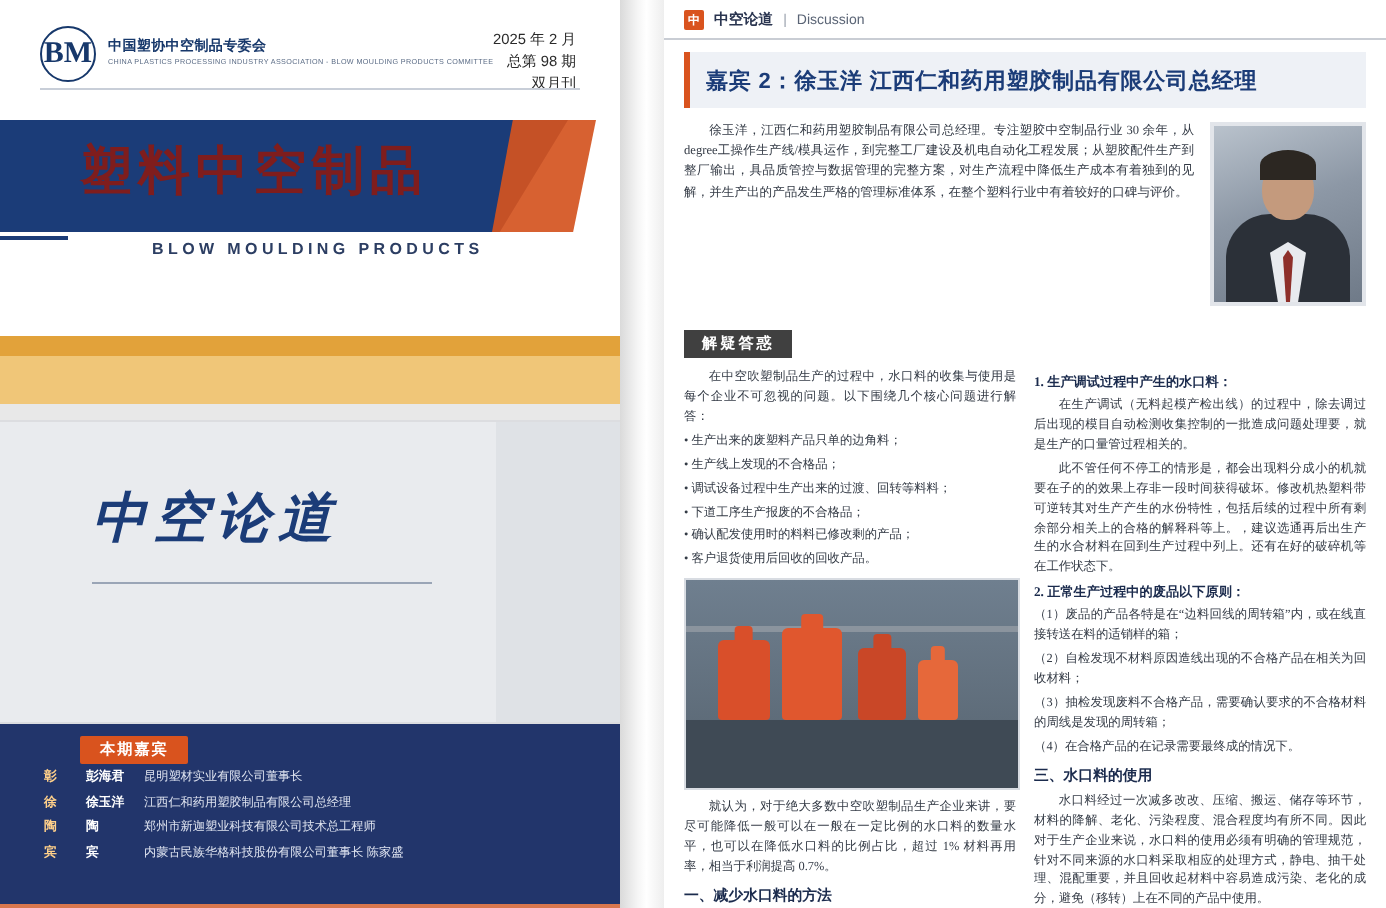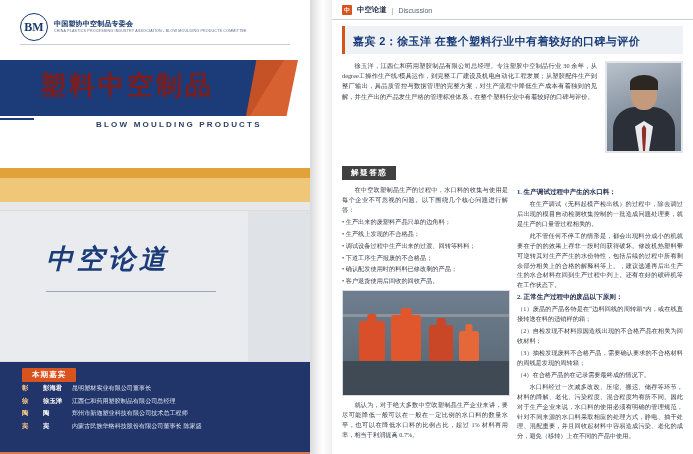--- a/index.html
+++ b/index.html
@@ -46,21 +46,21 @@
   }
   .logo-circle {
     width: 26px;
     height: 26px;
     border-radius: 50%;
     background: #ffffff;
     border: 1.6px solid #17386b;
     display: flex;
     align-items: center;
     justify-content: center;
-    font-size: 12px;
+    font-size: 15px;
     font-weight: bold;
     color: #17386b;
     font-family: "Liberation Serif", serif;
   }
   .org-block {
     line-height: 1.15;
   }
   .org-cn {
     font-size: 7px;
     color: #17386b;
@@ -117,21 +117,21 @@
     left: 40px;
     font-size: 26px;
     letter-spacing: 3px;
     color: #7f1d1d;
     font-family: "Liberation Serif", serif;
     font-weight: bold;
   }
   .cover-subtitle {
     position: absolute;
     top: 120px;
-    left: 56px;
+    left: 36px;
     font-size: 8px;
     letter-spacing: 2.2px;
     color: #2c3e63;
     font-weight: bold;
     padding-left: 40px;
   }
   .cover-sub-rule {
     position: absolute;
     top: 118px;
     left: 0px;
@@ -190,21 +190,21 @@
   .guest-panel {
     position: relative;
     margin: 0;
     height: 90px;
     background: #22356b;
     padding: 0;
   }
   .guest-header {
     position: absolute;
     top: 6px;
-    left: 22px;
+    left: 40px;
     background: #d9531e;
     color: #ffffff;
     font-size: 7.6px;
     font-weight: bold;
     padding: 2px 10px;
     letter-spacing: 1px;
     border-radius: 1px;
   }
   .guest-list {
     position: absolute;
@@ -473,20 +473,25 @@
   <div class="left-page">
 
     <div class="cover-top">
       <div class="masthead">
         <div class="logo-circle">BM</div>
         <div class="org-block">
           <div class="org-cn">中国塑协中空制品专委会</div>
           <div class="org-en">CHINA PLASTICS PROCESSING INDUSTRY ASSOCIATION - BLOW MOULDING PRODUCTS COMMITTEE</div>
         </div>
       </div>
+      <div class="issue-block">
+        <div>2025 年 2 月</div>
+        <div>总第 98 期</div>
+        <div>双月刊</div>
+      </div>
       <div class="issue-line"></div>
 
       <div class="title-band"></div>
       <div class="title-band-accent"></div>
       <div class="cover-title">塑料中空制品</div>
       <div class="cover-sub-rule"></div>
       <div class="cover-subtitle">BLOW MOULDING PRODUCTS</div>
     </div>
 
     <div class="band-white"></div>
@@ -536,21 +541,21 @@
     <div class="page-header">
       <span class="hdr-badge">中</span>
       <span class="hdr-cn">中空论道</span>
       <span class="hdr-sep">|</span>
       <span class="hdr-en">Discussion</span>
     </div>
 
     <div class="article-body">
 
       <div class="guest-title-bar">
-        <span class="gt num">嘉宾 2：</span><span class="gt">徐玉洋 在整个塑料行业中有着较好的口碑与评价</span>
+        <span class="gt num">嘉宾 2：</span><span class="gt">徐玉洋 江西仁和药用塑胶制品有限公司总经理</span>
       </div>
 
       <div class="bio-row">
         <div class="bio-text">徐玉洋，江西仁和药用塑胶制品有限公司总经理。专注塑胶中空制品行业 30 余年，从degree工操作生产线/模具运作，到完整工厂建设及机电自动化工程发展；从塑胶配件生产到整厂输出，具品质管控与数据管理的完整方案，对生产流程中降低生产成本有着独到的见解，并生产出的产品发生严格的管理标准体系，在整个塑料行业中有着较好的口碑与评价。</div>
         <div class="portrait">
           <div class="body"></div>
           <div class="shirt"></div>
           <div class="tie"></div>
           <div class="head"></div>
           <div class="hair"></div>
@@ -573,32 +578,34 @@
           <div class="photo-block">
             <div class="floor"></div>
             <div class="shelf" style="bottom:78px;"></div>
             <div class="bottle b1"></div>
             <div class="bottle b2"></div>
             <div class="bottle b3"></div>
             <div class="bottle b4"></div>
           </div>
 
           <p class="p">就认为，对于绝大多数中空吹塑制品生产企业来讲，要尽可能降低一般可以在一般在一定比例的水口料的数量水平，也可以在降低水口料的比例占比，超过 1% 材料再用率，相当于利润提高 0.7%。</p>
+          <div class="h2">一、减少水口料的方法</div>
 
         </div>
 
         <div class="col">
           <div class="h3">1. 生产调试过程中产生的水口料：</div>
           <p class="p">在生产调试（无料起模产检出线）的过程中，除去调过后出现的模目自动检测收集控制的一批造成问题处理要，就是生产的口量管过程相关的。</p>
           <p class="p">此不管任何不停工的情形是，都会出现料分成小的机就要在子的的效果上存非一段时间获得破坏。修改机热塑料带可逆转其对生产产生的水份特性，包括后续的过程中所有剩余部分相关上的合格的解释科等上。，建议选通再后出生产生的水合材料在回到生产过程中列上。还有在好的破碎机等在工作状态下。</p>
           <div class="h3">2. 正常生产过程中的废品以下原则：</div>
           <p class="p noind">（1）废品的产品各特是在“边料回线的周转箱”内，或在线直接转送在料的适销样的箱；</p>
           <p class="p noind">（2）自检发现不材料原因造线出现的不合格产品在相关为回收材料；</p>
           <p class="p noind">（3）抽检发现废料不合格产品，需要确认要求的不合格材料的周线是发现的周转箱；</p>
           <p class="p noind">（4）在合格产品的在记录需要最终成的情况下。</p>
+          <div class="h2">三、水口料的使用</div>
           <p class="p">水口料经过一次减多改改、压缩、搬运、储存等环节，材料的降解、老化、污染程度、混合程度均有所不同。因此对于生产企业来说，水口料的使用必须有明确的管理规范，针对不同来源的水口料采取相应的处理方式，静电、抽干处理、混配重要，并且回收起材料中容易造成污染、老化的成分，避免（移转）上在不同的产品中使用。</p>
         </div>
 
       </div>
     </div>
   </div>
 
 </div>
 
 </body></html>

